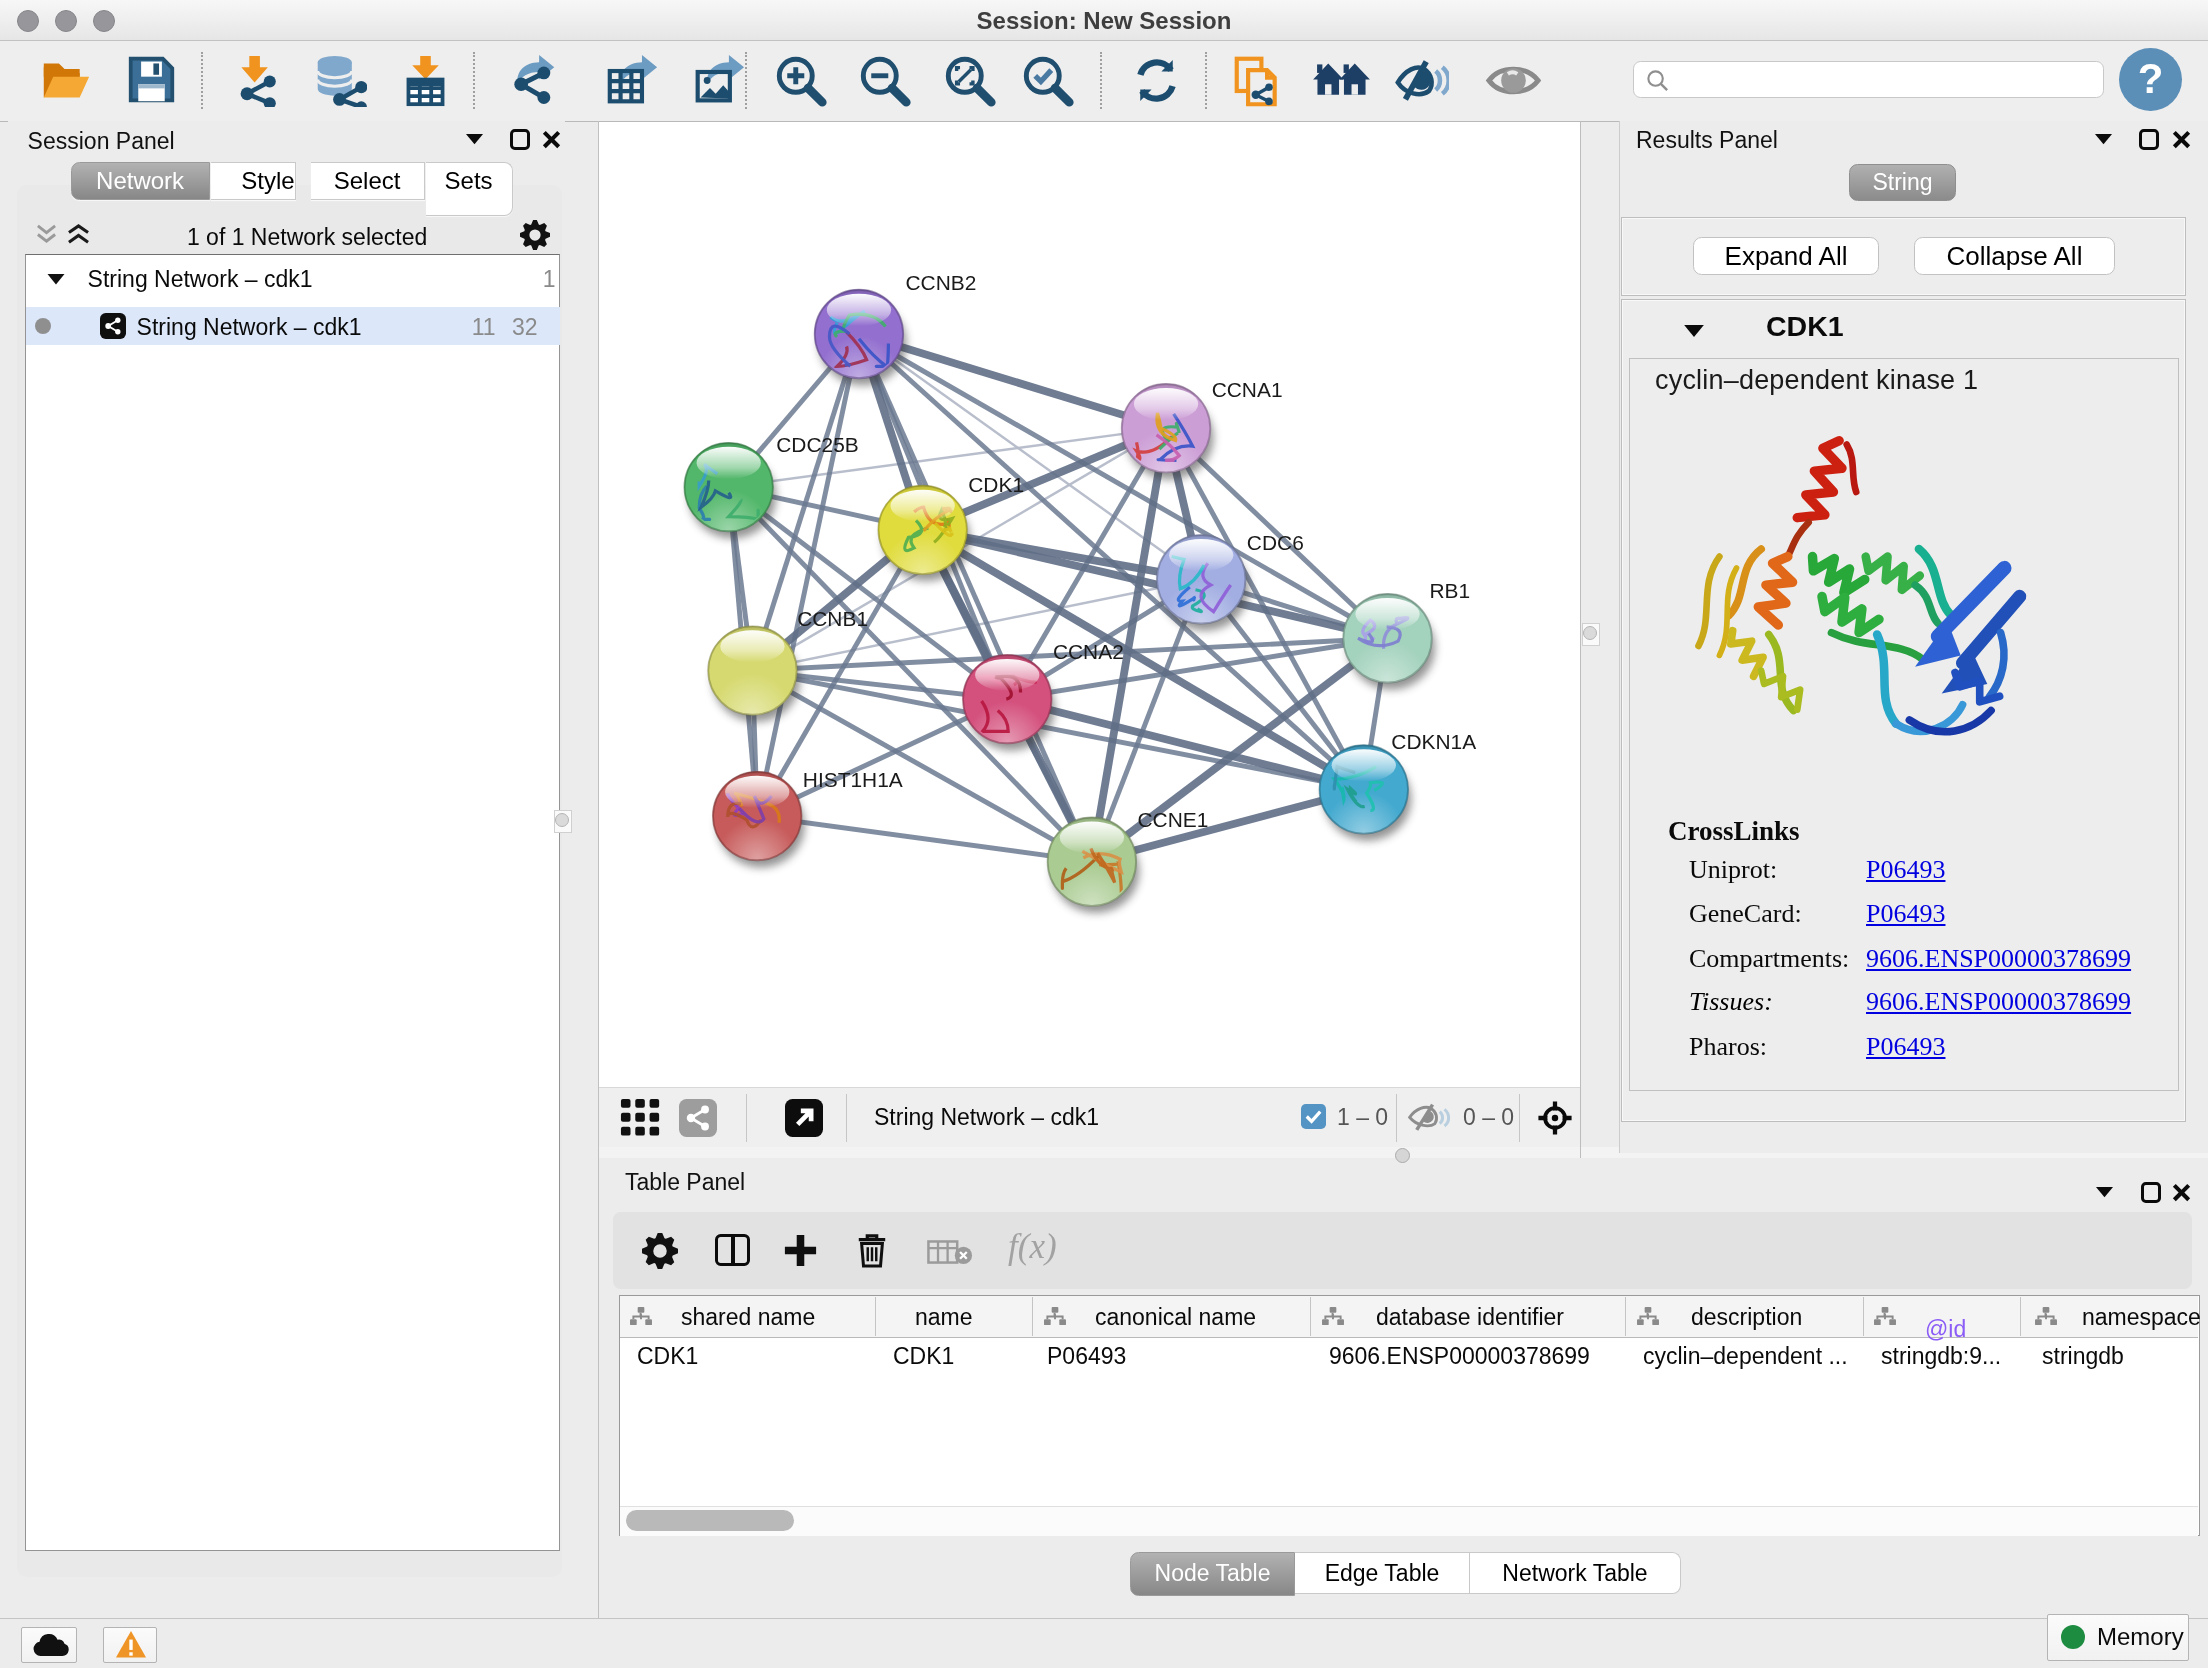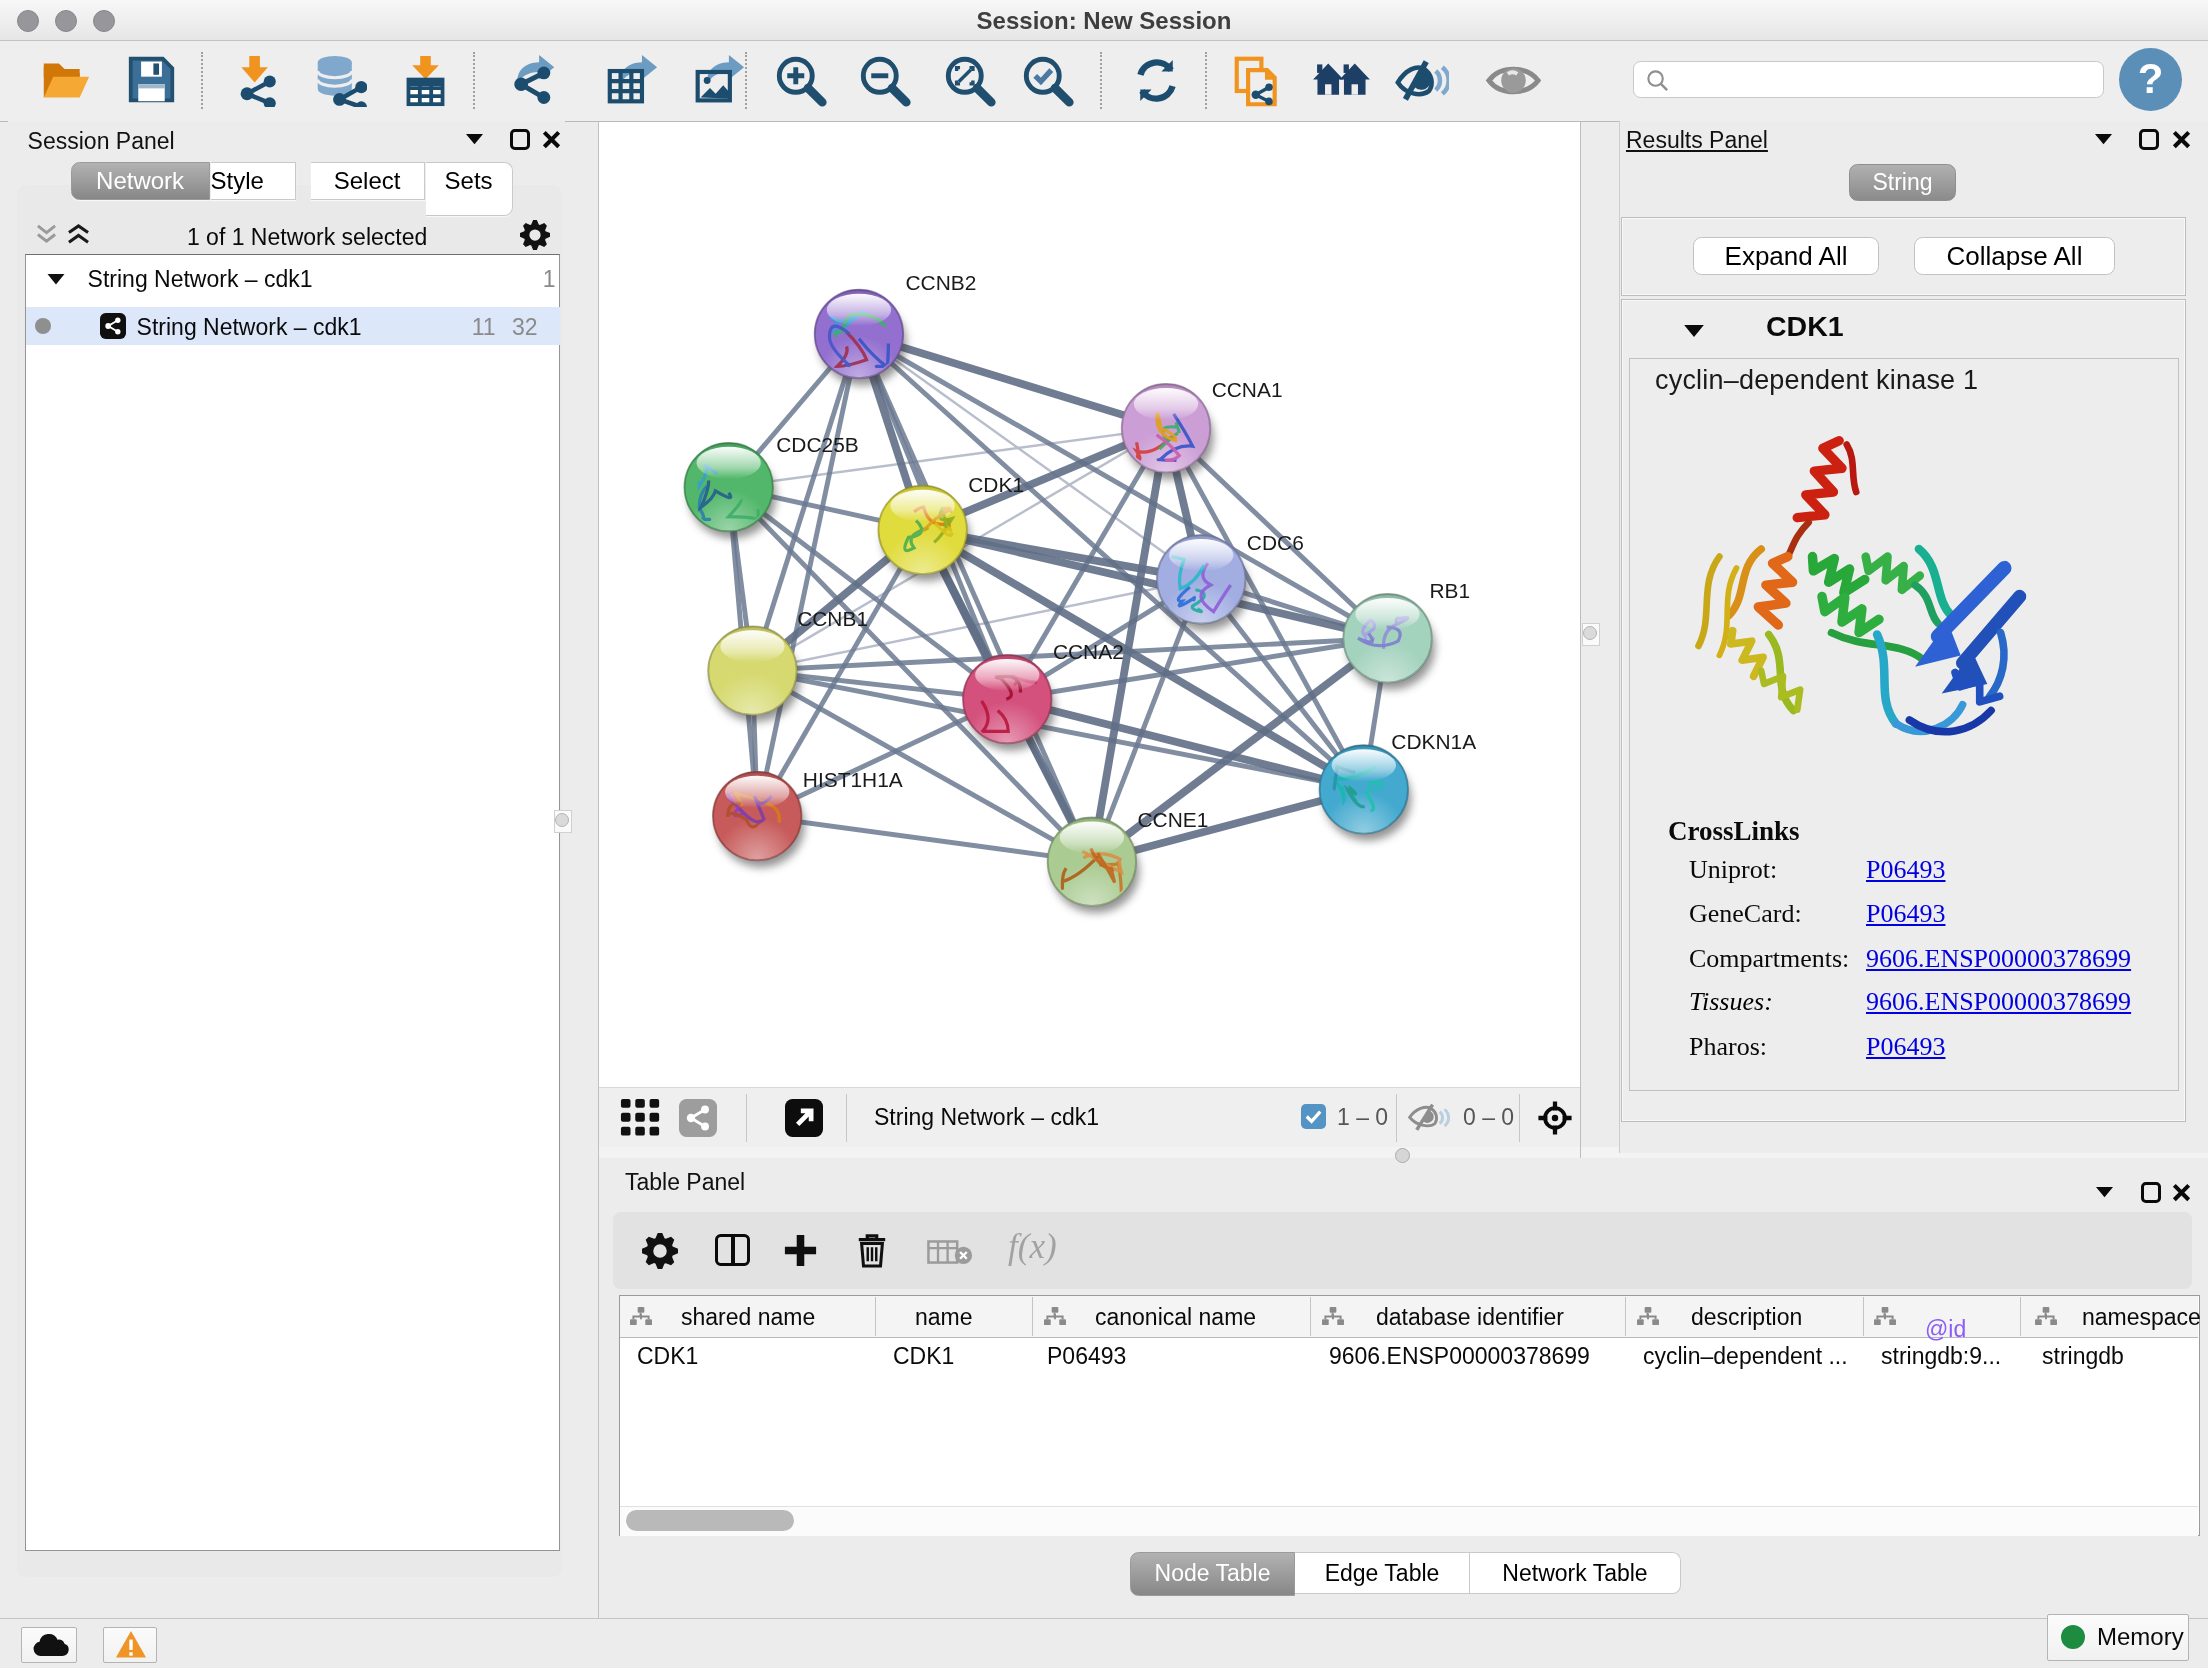--- a/index.html
+++ b/index.html
@@ -179,21 +179,21 @@
   <div style="position:absolute;left:20px;top:6.7px;font-size:23px;color:#111;">Session Panel</div>
   <svg style="position:absolute;left:457px;top:10.5px;" width="19" height="13.3" viewBox="0 0 20 14">
       <path d="M1 2 h18 l-9 11z" fill="#0a0a0a"></path>
     </svg>
   <rect style="position:absolute;left:502px;top:7.6px;width:20px;height:21px;border:3.3px solid #0a0a0a;border-radius:4.8px;box-sizing:border-box;"></rect>
   <svg style="position:absolute;left:532px;top:6.7px;" width="23" height="23" viewBox="0 0 24 24">
       <path d="M3 6 L6 3 L12 9 L18 3 L21 6 L15 12 L21 18 L18 21 L12 15 L6 21 L3 18 L9 12z" fill="#0a0a0a"></path>
     </svg>
   <div style="position:absolute;left:9.5px;top:64px;width:545px;height:1392px;background:#e9e9e9;border-radius:9.5px;"></div>
   <div style="position:absolute;left:63px;top:41px;width:139px;height:38px;background:linear-gradient(#b2b2b2,#878787);border:1px solid #9a9a9a;border-radius:8.6px 0 0 8.6px;box-sizing:border-box;color:#ffffff;font-size:24px;text-align:center;line-height:36px;box-shadow:0 1px 1px rgba(255,255,255,.7);">Network</div>
-  <div style="position:absolute;left:203px;top:41px;width:85px;height:38px;background:#ffffff;border:1px solid #c9c9c9;border-left:none;box-sizing:border-box;font-size:24px;text-align:left;line-height:36px;box-shadow:0 1px 1px rgba(255,255,255,.7);">Style</div>
+  <div style="position:absolute;left:203px;top:41px;width:85px;height:38px;background:#ffffff;border:1px solid #c9c9c9;border-left:none;box-sizing:border-box;font-size:24px;text-align:right;line-height:36px;box-shadow:0 1px 1px rgba(255,255,255,.7);">Style</div>
   <div style="position:absolute;left:303px;top:41px;width:114px;height:38px;background:#ffffff;border:1px solid #c9c9c9;border-left:none;box-sizing:border-box;font-size:24px;text-align:center;line-height:36px;box-shadow:0 1px 1px rgba(255,255,255,.7);">Select</div>
   <div style="position:absolute;left:418px;top:41px;width:87px;height:54px;background:#ffffff;border:1px solid #c9c9c9;border-left:none;border-radius:0 8.6px 8.6px 0;box-sizing:border-box;font-size:24px;text-align:center;line-height:36px;box-shadow:0 1px 1px rgba(255,255,255,.7);">Sets</div>
   <svg style="position:absolute;left:28.5px;top:103px;" width="21" height="21" viewBox="0 0 22 22">
       <path d="M2 2 L11 9 L20 2 M2 11 L11 18 L20 11" fill="none" stroke="#9a9a9a" stroke-width="3"></path>
     </svg>
   <svg style="position:absolute;left:59px;top:103px;" width="23" height="21" viewBox="0 0 24 22">
       <path d="M2 9 L12 2 L22 9 M2 19 L12 12 L22 19" fill="none" stroke="#1a1a1a" stroke-width="3.2"></path>
     </svg>
   <div style="position:absolute;left:95px;top:103px;width:409px;text-align:center;font-size:23px;color:#0a0a0a;">1 of 1 Network selected</div>
   <svg style="position:absolute;left:512px;top:99px;" width="30" height="30" viewBox="0 0 32 32">
@@ -573,21 +573,21 @@
     <circle cx="19" cy="19" r="3.4" fill="#0a0a0a"></circle>
   </svg>
 </div>
 <div class="abs" style="left:599px;top:1147px;width:1609px;height:11.4px;background:#f3f3f3;"></div>
 <div class="abs" style="left:1395px;top:1148px;width:15px;height:15px;border-radius:50%;background:#d6d6d6;border:1px solid #ababab;box-sizing:border-box;z-index:5;"></div>
 <div class="abs" style="left:1582px;top:623px;width:16px;height:21px;background:#fafafa;border:1px solid #d0d0d0;"></div>
 <div class="abs" style="left:1583px;top:626px;width:14.3px;height:14.3px;border-radius:50%;background:#dadada;border:1px solid #b4b4b4;box-sizing:border-box;"></div>
 <div class="abs" style="left:554px;top:810px;width:16px;height:21px;background:#fafafa;border:1px solid #d0d0d0;"></div>
 <div class="abs" style="left:555px;top:813px;width:14.3px;height:14.3px;border-radius:50%;background:#dadada;border:1px solid #b4b4b4;box-sizing:border-box;"></div>
 <div class="abs" id="rpanel">
-  <div style="position:absolute;left:6px;top:5.7px;font-size:23px;color:#111;text-decoration:underline;">Results Panel</div>
+  <div style="position:absolute;left:16px;top:5.7px;font-size:23px;color:#111;">Results Panel</div>
   <svg style="position:absolute;left:474px;top:10.5px;" width="19" height="13.3" viewBox="0 0 20 14">
       <path d="M1 2 h18 l-9 11z" fill="#0a0a0a"></path>
     </svg>
   <rect style="position:absolute;left:519px;top:7.6px;width:20px;height:21px;border:3.3px solid #0a0a0a;border-radius:4.8px;box-sizing:border-box;"></rect>
   <svg style="position:absolute;left:550px;top:6.7px;" width="23" height="23" viewBox="0 0 24 24">
       <path d="M3 6 L6 3 L12 9 L18 3 L21 6 L15 12 L21 18 L18 21 L12 15 L6 21 L3 18 L9 12z" fill="#0a0a0a"></path>
     </svg>
   <div style="position:absolute;left:229px;top:43px;width:107px;height:37px;background:linear-gradient(#b0b0b0,#8b8b8b);border:1px solid #8f8f8f;border-radius:8.6px;box-sizing:border-box;color:#fff;font-size:23px;text-align:center;line-height:35px;">String</div>
   <div style="position:absolute;left:1px;top:96px;width:565px;height:79px;background:#ededed;border:1px solid #bdbdbd;box-shadow:inset 0 0 0 1px #f8f8f8;box-sizing:border-box;"></div>
   <div style="position:absolute;left:73px;top:116px;width:186px;height:38px;background:#ffffff;border:1px solid #c2c2c2;border-radius:8.6px;box-sizing:border-box;font-size:26px;text-align:center;line-height:36px;">Expand All</div>

